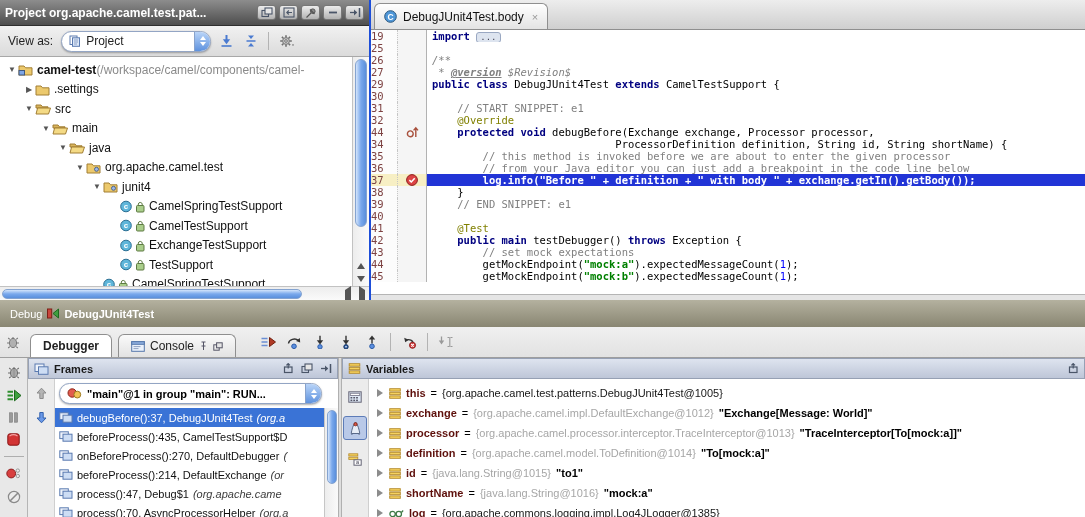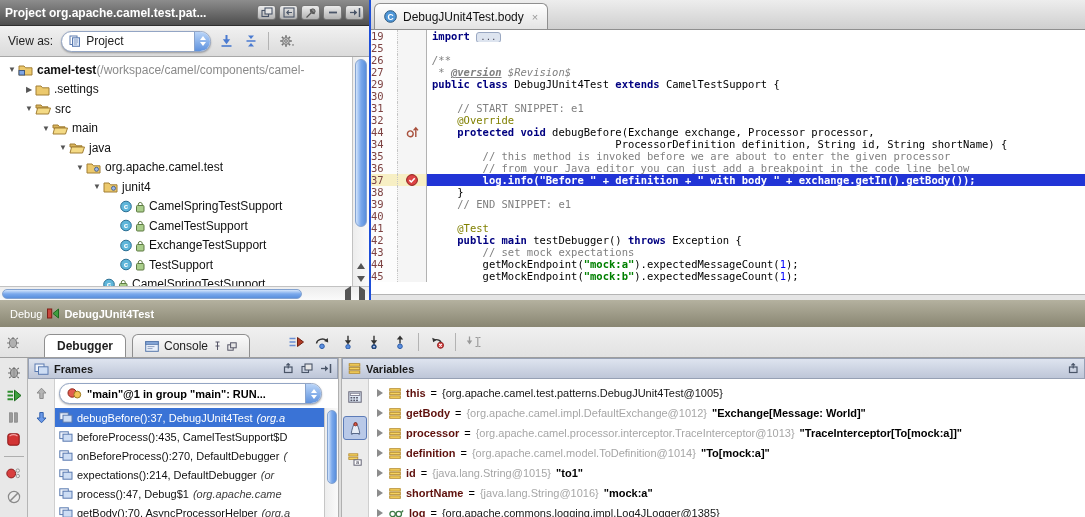--- a/index.html
+++ b/index.html
@@ -60,21 +60,21 @@
 span.doctag{color:#808080;font-style:italic;font-weight:bold;text-decoration:underline}
 span.str{color:#008000;font-weight:bold}
 span.nm{color:#0000ff}
 span.ann{color:#808000}
 span.fold{background:#dde4ef;border:1px solid #9aa8c2;border-radius:3px;padding:0 3px;color:#445;font-size:9px;display:inline-block;line-height:9px}
 .ed-hscroll{height:6px;background:#e5e5e5;border-top:1px solid #b5b5b5}
 
 .debug{position:absolute;left:0;top:300px;width:1085px;height:217px;display:flex;flex-direction:column;background:#e8e8e8}
 .dg-title{height:27px;background:linear-gradient(#b4b19f,#898672);display:flex;align-items:center;gap:5px;padding:0 10px;color:#fff;font-size:11px;flex:none}
 .dg-title .main{font-weight:bold}
-.dg-tabs{height:31px;border-bottom:1px solid #9e9e9e;display:flex;align-items:flex-end;padding-left:6px;gap:22px;background:linear-gradient(#f0f0f0,#e2e2e2);flex:none}
+.dg-tabs{height:31px;border-bottom:1px solid #9e9e9e;display:flex;align-items:flex-end;padding-left:6px;gap:8px;background:linear-gradient(#f0f0f0,#e2e2e2);flex:none}
 .dg-tabs .lead{align-self:center;margin-right:2px}
 .dtab{height:23px;display:flex;align-items:center;gap:5px;padding:0 12px;border:1px solid #8f8f8f;border-bottom:none;border-radius:6px 6px 0 0;font-size:12px;background:linear-gradient(#fafafa,#e2e2e2);color:#222}
 .dtab.active{background:#fff;font-weight:bold}
 .steps{display:flex;align-items:center;gap:10px;margin:0 0 6px 16px}
 .dg-main{flex:1;display:flex;min-height:0}
 .left-col{width:28px;background:#e8e8e8;border-right:1px solid #b5b5b5;display:flex;flex-direction:column;align-items:center;padding-top:8px;gap:10px;flex:none}
 .left-col .hsep{width:20px;height:1px;background:#aeaeae}
 .frames-panel{width:310px;min-width:310px;display:flex;flex-direction:column}
 .panel-hdr{height:21px;background:linear-gradient(#dee4ef,#bec6d8);border:1px solid #96a0b4;display:flex;align-items:center;padding:0 5px;gap:5px;font-size:11px;font-weight:bold;color:#1a1a1a;flex:none}
 .panel-hdr .spacer{flex:1}
@@ -723,41 +723,41 @@
                   <span>onBeforeProcess():270, DefaultDebugger </span>
                   <span class="pkg">(</span>
                 </div>
                 <div class="frow">
                   <span class="icn">
                     <svg width="14" height="11" viewBox="0 0 14 11">
                       <rect x="0.8" y="0.8" width="8.5" height="6.8" fill="#eef3fb" stroke="#5a7ab0"></rect>
                       <rect x="4" y="3.2" width="9" height="7" fill="#cdddf4" stroke="#5a7ab0"></rect>
                     </svg>
                   </span>
-                  <span>expectations():214, DefaultDebugger </span>
+                  <span>beforeProcess():214, DefaultExchange </span>
                   <span class="pkg">(or</span>
                 </div>
                 <div class="frow">
                   <span class="icn">
                     <svg width="14" height="11" viewBox="0 0 14 11">
                       <rect x="0.8" y="0.8" width="8.5" height="6.8" fill="#eef3fb" stroke="#5a7ab0"></rect>
                       <rect x="4" y="3.2" width="9" height="7" fill="#cdddf4" stroke="#5a7ab0"></rect>
                     </svg>
                   </span>
                   <span>process():47, Debug$1 </span>
                   <span class="pkg">(org.apache.came</span>
                 </div>
                 <div class="frow">
                   <span class="icn">
                     <svg width="14" height="11" viewBox="0 0 14 11">
                       <rect x="0.8" y="0.8" width="8.5" height="6.8" fill="#eef3fb" stroke="#5a7ab0"></rect>
                       <rect x="4" y="3.2" width="9" height="7" fill="#cdddf4" stroke="#5a7ab0"></rect>
                     </svg>
                   </span>
-                  <span>getBody():70, AsyncProcessorHelper </span>
+                  <span>process():70, AsyncProcessorHelper </span>
                   <span class="pkg">(org.a</span>
                 </div>
               </div>
           </div>
           <div class="fr-scroll">
             <div class="vthumb" style="top:2px;height:74px;width:10px"></div>
           </div>
         </div>
       </div>
 
@@ -837,21 +837,21 @@
               </div>
               <div class="vrow">
                 <span class="tri"></span>
                 <span class="icn">
                   <svg width="12" height="11" viewBox="0 0 12 11">
                     <rect x="0.7" y="0.7" width="10.6" height="2.4" fill="#f6d25e" stroke="#b3892b" stroke-width="0.9"></rect>
                     <rect x="0.7" y="4.3" width="10.6" height="2.4" fill="#f6d25e" stroke="#b3892b" stroke-width="0.9"></rect>
                     <rect x="0.7" y="7.9" width="10.6" height="2.4" fill="#f6d25e" stroke="#b3892b" stroke-width="0.9"></rect>
                   </svg>
                 </span>
-                <span class="vname">getBody</span>
+                <span class="vname">exchange</span>
                 <span class="veq"> = </span>
                 <span class="vtype">{org.apache.camel.impl.DefaultExchange@1012}</span>
                 <span class="vval">"Exchange[Message: World]"</span>
               </div>
               <div class="vrow">
                 <span class="tri"></span>
                 <span class="icn">
                   <svg width="12" height="11" viewBox="0 0 12 11">
                     <rect x="0.7" y="0.7" width="10.6" height="2.4" fill="#f6d25e" stroke="#b3892b" stroke-width="0.9"></rect>
                     <rect x="0.7" y="4.3" width="10.6" height="2.4" fill="#f6d25e" stroke="#b3892b" stroke-width="0.9"></rect>

